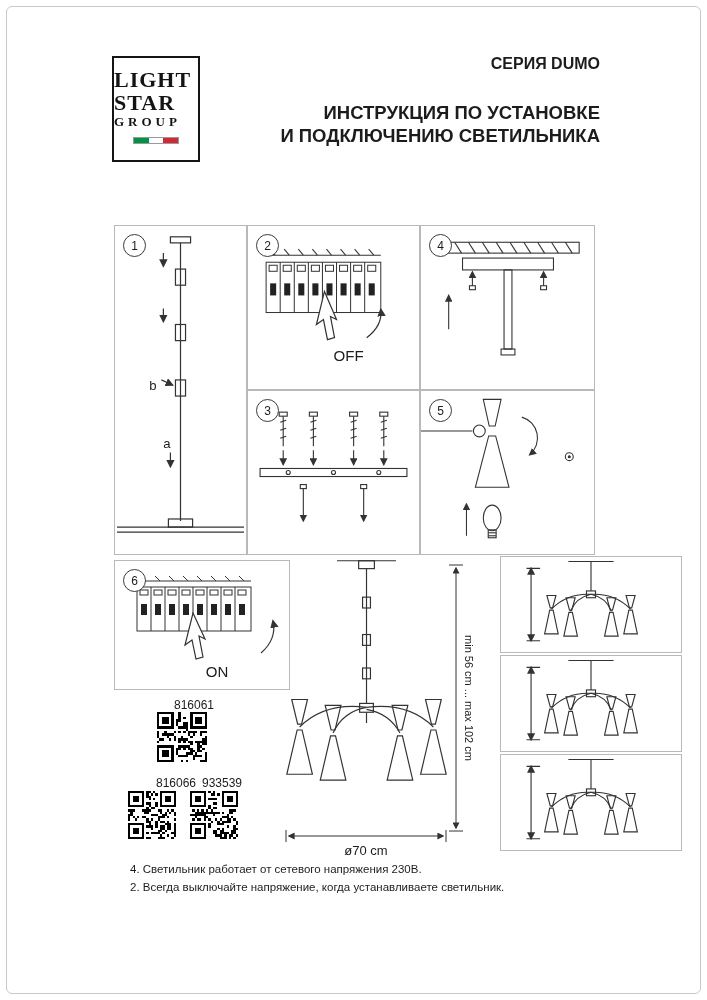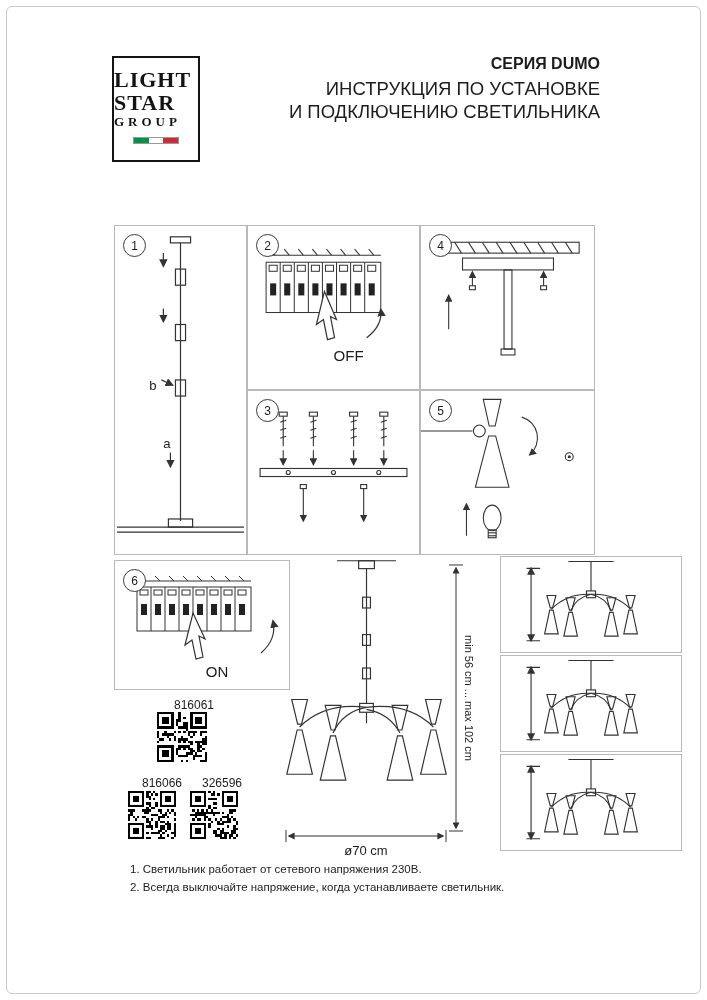--- a/index.html
+++ b/index.html
@@ -6,21 +6,21 @@
   body{width:707px;height:1000px;position:relative;font-family:"Liberation Sans",sans-serif;color:#1c1c1c;overflow:hidden;}
   .page-frame{position:absolute;inset:6px;border:1px solid #c9c9c9;border-radius:6px;pointer-events:none;}
   
   .logo-box{position:absolute;left:112px;top:56px;width:88px;height:106px;border:2px solid #141414;box-sizing:border-box;padding-top:10px;}
   .logo-word{font-family:"Liberation Serif",serif;font-weight:bold;font-size:22px;letter-spacing:1px;line-height:1.05;color:#141414;}
   .logo-group{font-family:"Liberation Serif",serif;font-size:13px;letter-spacing:4px;color:#141414;font-weight:bold;}
   .logo-flag{width:46px;height:7px;margin:7px auto 0;display:flex;border:1px solid #999;box-sizing:border-box;}
   .logo-flag span{flex:1;}
   .hdr{position:absolute;right:107px;top:52px;text-align:right;}
   .hdr-series{font-size:16px;font-weight:bold;line-height:1.55;}
-  .hdr-title{font-size:18.5px;font-weight:normal;line-height:1.25;}
+  .hdr-title{font-size:18.5px;font-weight:bold;line-height:1.25;margin-top:24px;}
   
   .panel{position:absolute;border:1px solid #b9b9b9;box-sizing:border-box;background:#fff;}
   .badge{position:absolute;left:8px;top:8px;width:21px;height:21px;border:1px solid #3a3a3a;border-radius:50%;display:flex;align-items:center;justify-content:center;font-size:12px;background:#fff;z-index:2;}
   .panel svg{position:absolute;inset:0;width:100%;height:100%;}
   
   .qr-label{position:absolute;font-size:12px;text-align:right;}
   .qr{position:absolute;}
   .qr svg{width:100%;height:100%;shape-rendering:crispEdges;}
   
   .vdim-label{position:absolute;left:469px;top:698px;transform:translate(-50%,-50%) rotate(90deg);font-size:11px;white-space:nowrap;}
@@ -400,21 +400,21 @@
       <rect x="1" y="1" width="5" height="5" fill="#fff"></rect>
       <rect x="2" y="2" width="3" height="3" fill="#000"></rect>
       <rect x="14" y="0" width="7" height="7" fill="#000"></rect>
       <rect x="15" y="1" width="5" height="5" fill="#fff"></rect>
       <rect x="16" y="2" width="3" height="3" fill="#000"></rect>
       <rect x="0" y="14" width="7" height="7" fill="#000"></rect>
       <rect x="1" y="15" width="5" height="5" fill="#fff"></rect>
       <rect x="2" y="16" width="3" height="3" fill="#000"></rect>
     </svg></div>
 
-<div class="qr-label" style="left:126px;top:776px;width:56px;">816066</div>
+<div class="qr-label" style="left:140px;top:776px;width:56px;">816066</div>
 <div class="qr" style="left:128px;top:791px;width:48px;height:48px;"><svg viewBox="0 0 21 21" xmlns="http://www.w3.org/2000/svg">
       <rect x="8" y="0" width="1" height="1" fill="#000"></rect>
       <rect x="9" y="0" width="1" height="1" fill="#000"></rect>
       <rect x="11" y="0" width="1" height="1" fill="#000"></rect>
       <rect x="8" y="1" width="1" height="1" fill="#000"></rect>
       <rect x="10" y="1" width="1" height="1" fill="#000"></rect>
       <rect x="12" y="1" width="1" height="1" fill="#000"></rect>
       <rect x="8" y="2" width="1" height="1" fill="#000"></rect>
       <rect x="9" y="2" width="1" height="1" fill="#000"></rect>
       <rect x="9" y="3" width="1" height="1" fill="#000"></rect>
@@ -520,21 +520,21 @@
       <rect x="1" y="1" width="5" height="5" fill="#fff"></rect>
       <rect x="2" y="2" width="3" height="3" fill="#000"></rect>
       <rect x="14" y="0" width="7" height="7" fill="#000"></rect>
       <rect x="15" y="1" width="5" height="5" fill="#fff"></rect>
       <rect x="16" y="2" width="3" height="3" fill="#000"></rect>
       <rect x="0" y="14" width="7" height="7" fill="#000"></rect>
       <rect x="1" y="15" width="5" height="5" fill="#fff"></rect>
       <rect x="2" y="16" width="3" height="3" fill="#000"></rect>
     </svg></div>
 
-<div class="qr-label" style="left:186px;top:776px;width:56px;">326596</div>
+<div class="qr-label" style="left:186px;top:776px;width:56px;">933539</div>
 <div class="qr" style="left:190px;top:791px;width:48px;height:48px;"><svg viewBox="0 0 21 21" xmlns="http://www.w3.org/2000/svg">
       <rect x="8" y="0" width="1" height="1" fill="#000"></rect>
       <rect x="10" y="0" width="1" height="1" fill="#000"></rect>
       <rect x="9" y="1" width="1" height="1" fill="#000"></rect>
       <rect x="10" y="1" width="1" height="1" fill="#000"></rect>
       <rect x="12" y="1" width="1" height="1" fill="#000"></rect>
       <rect x="8" y="3" width="1" height="1" fill="#000"></rect>
       <rect x="9" y="3" width="1" height="1" fill="#000"></rect>
       <rect x="10" y="3" width="1" height="1" fill="#000"></rect>
       <rect x="11" y="3" width="1" height="1" fill="#000"></rect>
@@ -701,15 +701,15 @@
       <use href="#minich"></use>
     </svg>
 </div>
 <div class="panel" style="left:500px;top:754px;width:182px;height:97px;">
   <svg viewBox="0 0 130 84">
       <use href="#minich"></use>
     </svg>
 </div>
 
 <div class="notes">
-  <div>1. Светильник работает от сетевого напряжения 230В.</div>
+  <div>4. Светильник работает от сетевого напряжения 230В.</div>
   <div>2. Всегда выключайте напряжение, когда устанавливаете светильник.</div>
 </div>
 
 </body></html>

